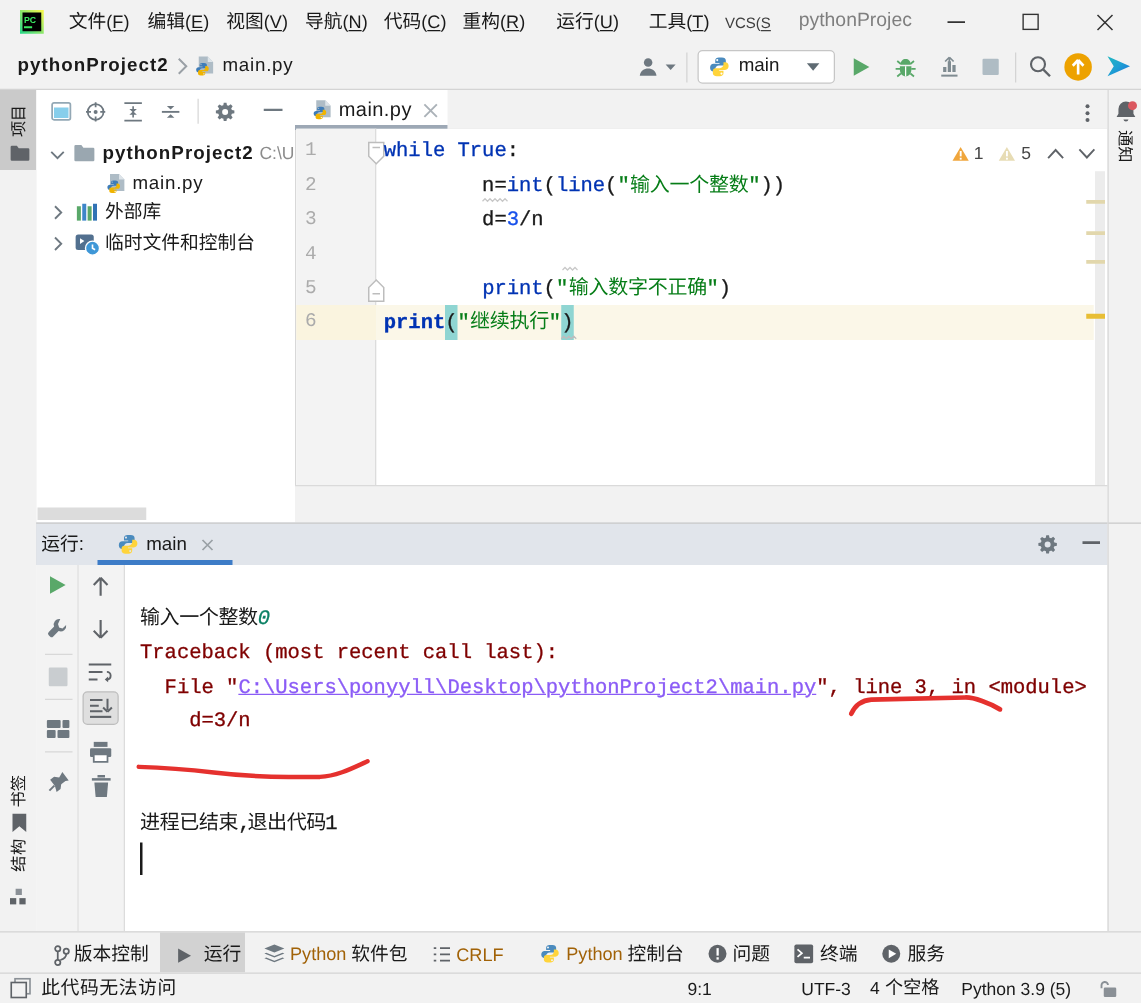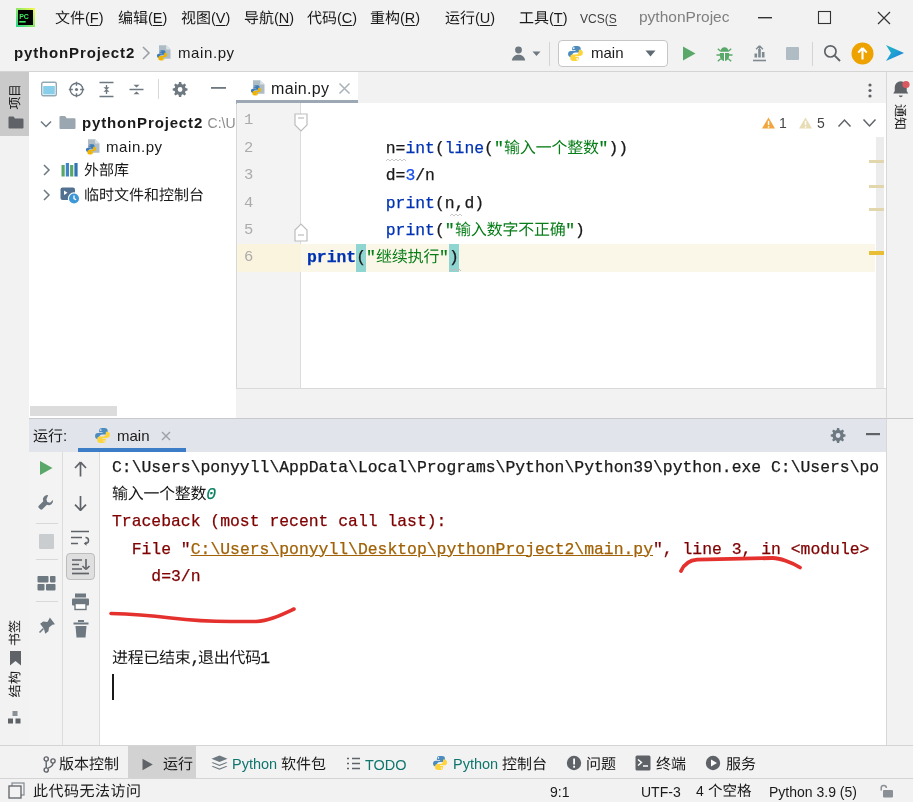--- a/index.html
+++ b/index.html
@@ -1,21 +1,21 @@
 <!DOCTYPE html>
 <html><head><meta charset="utf-8"><style>
 *{margin:0;padding:0}
 body{width:913px;height:802px;position:relative;overflow:hidden;background:#F2F2F2;
 font-family:"Liberation Sans",sans-serif;-webkit-font-smoothing:antialiased}
 #w{position:absolute;left:0;top:0;width:913px;height:802px}
 #w>div{position:absolute;white-space:nowrap}
 .ck{display:inline-block}
 .m{font-family:"Liberation Mono",monospace;font-size:16.4px;line-height:27.4px;white-space:pre;color:#1a1a1a;-webkit-text-stroke:0.25px currentColor}
 .g{font-family:"Liberation Mono",monospace;font-size:15.5px;line-height:27.4px;color:#ABABAB}
-.bt{font-size:14.5px;color:#0f766e}
+.bt{font-size:14.5px;color:#a16207}
 .sb{font-size:14px;color:#1a1a1a}
 svg{overflow:visible}
 </style></head><body>
 <svg width="0" height="0" style="position:absolute">
     <defs>
       <path id="u4e00" d="M11 108H240V87H11Z"></path>
       <path id="u4e0d" d="M17 192H233V173H17ZM140 120 154 132Q165 124 177 116Q189 107 201 98Q213 89 223 81Q233 72 240 65L225 51Q218 58 208 67Q198 76 187 85Q175 94 163 103Q151 112 140 120ZM135 186 156 178Q141 153 121 128Q102 104 77 83Q52 62 24 47Q22 50 20 53Q18 56 15 59Q13 62 11 64Q31 74 50 88Q69 101 85 117Q101 133 114 151Q126 168 135 186ZM115 136 135 156V156V-20H115Z"></path>
       <path id="u4e2a" d="M127 210 143 202Q130 180 111 159Q92 139 69 122Q47 106 23 94Q20 99 17 103Q13 108 9 112Q32 122 55 137Q77 152 95 171Q114 189 127 210ZM132 196Q149 176 166 160Q184 145 203 133Q222 121 242 111Q238 108 235 103Q231 98 229 94Q208 105 189 118Q170 131 152 148Q134 165 116 188ZM115 136H135V-20H115Z"></path>
       <path id="u4e34" d="M21 180H39V13H21ZM63 207H81V-18H63ZM131 211 150 208Q143 179 130 155Q118 130 103 113Q102 114 99 116Q96 118 93 120Q89 122 87 123Q102 139 114 162Q125 186 131 211ZM130 181H238V163H125ZM146 142 158 154Q166 148 174 141Q182 135 189 128Q196 122 201 117L188 104Q184 109 176 116Q169 122 161 129Q153 137 146 142ZM117 11H221V-7H117ZM160 84H177V4H160ZM107 95H231V-19H212V77H125V-20H107Z"></path>
       <path id="u4e66" d="M217 99H236Q236 99 236 97Q236 96 236 94Q236 92 236 90Q234 65 232 49Q230 34 227 25Q224 16 221 12Q217 8 212 7Q208 5 201 5Q195 4 185 5Q174 5 163 5Q163 9 161 15Q159 20 156 23Q168 22 179 22Q190 22 194 22Q198 22 200 22Q203 23 205 24Q208 27 210 35Q212 43 214 58Q216 72 217 96ZM105 209H124V-20H105ZM179 190 190 202Q198 198 207 191Q216 185 225 179Q233 173 238 169L226 154Q221 159 213 166Q205 172 196 178Q187 185 179 190ZM15 99H225V81H15ZM31 166H200V87H181V148H31Z"></path>
@@ -392,32 +392,32 @@
     <div style="left:244px;top:216.89999999999998px;"><span class="g">5</span></div>
     <div style="left:244px;top:244.3px;"><span class="g">6</span></div>
     <svg style="position:absolute;left:294px;top:113px;" width="14" height="20" viewBox="0 0 14 20">
       <path d="M1 1h12v11l-6 6-6-6z" fill="#fff" stroke="#BDBDBD" stroke-width="1.2"></path>
       <path d="M4 5h6" stroke="#BDBDBD" stroke-width="1.2"></path>
     </svg>
     <svg style="position:absolute;left:294px;top:222px;" width="14" height="20" viewBox="0 0 14 20">
       <path d="M1 19h12V8l-6-6-6 6z" fill="#fff" stroke="#BDBDBD" stroke-width="1.2"></path>
       <path d="M4 13h6" stroke="#BDBDBD" stroke-width="1.2"></path>
     </svg>
+    <div style="left:307px;top:107.3px;"><span class="m"><span style="color:#0033B3">while True</span>:</span></div>
     <div style="left:307px;top:134.7px;"><span class="m">        n=<span style="color:#0033B3">int</span>(<span style="color:#0033B3">line</span>(<span style="color:#067D17">"</span><svg class="ck " style="vertical-align:-4.5px" width="94.8" height="18.6" viewBox="0 0 94.8 18.6">
           <g fill="#067D17" transform="translate(0,14.1) scale(0.06400,-0.06400)">
             <use href="#u8f93" x="0"></use>
             <use href="#u5165" x="247"></use>
             <use href="#u4e00" x="494"></use>
             <use href="#u4e2a" x="741"></use>
             <use href="#u6574" x="988"></use>
             <use href="#u6570" x="1234"></use>
           </g>
         </svg><span style="color:#067D17">"</span>))</span></div>
     <div style="left:307px;top:162.1px;"><span class="m">        d=<span style="color:#1750EB">3</span>/n</span></div>
-    <div style="left:307px;top:189.5px;"><span class="m">        <span style="color:#0033B3">print</span>(n,d)</span></div>
     <div style="left:307px;top:216.89999999999998px;"><span class="m">        <span style="color:#0033B3">print</span>(<span style="color:#067D17">"</span><svg class="ck " style="vertical-align:-4.5px" width="110.6" height="18.6" viewBox="0 0 110.6 18.6">
           <g fill="#067D17" transform="translate(0,14.1) scale(0.06400,-0.06400)">
             <use href="#u8f93" x="0"></use>
             <use href="#u5165" x="247"></use>
             <use href="#u6570" x="494"></use>
             <use href="#u5b57" x="741"></use>
             <use href="#u4e0d" x="988"></use>
             <use href="#u6b63" x="1234"></use>
             <use href="#u786e" x="1481"></use>
           </g>
@@ -552,33 +552,32 @@
     <svg style="position:absolute;left:71px;top:593px;" width="19" height="17" viewBox="0 0 19 17">
       <rect x="4" y="0.5" width="11" height="4" fill="#6E7880"></rect>
       <rect x="1" y="5.5" width="17" height="7" rx="1" fill="#6E7880"></rect>
 <rect x="4" y="10.5" width="11" height="6" fill="#fff" stroke="#6E7880" stroke-width="1.4"></rect>
     </svg>
     <svg style="position:absolute;left:73px;top:620px;" width="16" height="18" viewBox="0 0 16 18">
       <rect x="0.5" y="2.5" width="15" height="2" fill="#6E7880"></rect>
       <rect x="5" y="0" width="6" height="2" fill="#6E7880"></rect>
 <path d="M2.5 6h11l-1 11.5h-9z" fill="#6E7880"></path>
     </svg>
-    <div style="left:112px;top:453.6px;"><span class="m">C:\Users\ponyyll\AppData\Local\Programs\Python\Python39\python.exe C:\Users\po</span></div>
     <div style="left:112px;top:481.0px;"><span class="m"><svg class="ck " style="vertical-align:-4.5px" width="94.2" height="18.6" viewBox="0 0 94.2 18.6">
           <g fill="#1a1a1a" transform="translate(0,14.1) scale(0.06400,-0.06400)">
             <use href="#u8f93" x="0"></use>
             <use href="#u5165" x="245"></use>
             <use href="#u4e00" x="491"></use>
             <use href="#u4e2a" x="736"></use>
             <use href="#u6574" x="981"></use>
             <use href="#u6570" x="1227"></use>
           </g>
         </svg><span style="color:#0A8064;font-style:italic">0</span></span></div>
     <div style="left:112px;top:508.40000000000003px;text-align:right;"><span class="m"><span style="color:#7F0000">Traceback (most recent call last):</span></span></div>
-    <div style="left:112px;top:535.8px;"><span class="m"><span style="color:#7F0000">  File "</span><span style="color:#a16207;text-decoration:underline">C:\Users\ponyyll\Desktop\pythonProject2\main.py</span><span style="color:#7F0000">", line 3, in &lt;module&gt;</span></span></div>
+    <div style="left:112px;top:535.8px;"><span class="m"><span style="color:#7F0000">  File "</span><span style="color:#8b5cf6;text-decoration:underline">C:\Users\ponyyll\Desktop\pythonProject2\main.py</span><span style="color:#7F0000">", line 3, in &lt;module&gt;</span></span></div>
     <div style="left:112px;top:563.2px;"><span class="m"><span style="color:#7F0000">    d=3/n</span></span></div>
     <div style="left:112px;top:645.4px;"><span class="m"><svg class="ck " style="vertical-align:-4.5px" width="78.5" height="18.6" viewBox="0 0 78.5 18.6">
           <g fill="#1a1a1a" transform="translate(0,14.1) scale(0.06400,-0.06400)">
             <use href="#u8fdb" x="0"></use>
             <use href="#u7a0b" x="245"></use>
             <use href="#u5df2" x="491"></use>
             <use href="#u7ed3" x="736"></use>
             <use href="#u675f" x="981"></use>
           </g>
         </svg><span style="color:#1a1a1a;display:inline-block;width:7px">,</span><svg class="ck " style="vertical-align:-4.5px" width="62.8" height="18.6" viewBox="0 0 62.8 18.6">
@@ -633,21 +632,21 @@
           <use href="#u8f6f" x="0"></use>
           <use href="#u4ef6" x="250"></use>
           <use href="#u5305" x="500"></use>
         </g>
       </svg></div>
     <svg style="position:absolute;left:346px;top:756px;" width="15" height="15" viewBox="0 0 15 15">
       <g stroke="#5f6368" stroke-width="1.5" fill="none">
         <path d="M1 2.5h2M1 7.5h2M1 12.5h2M6 2.5h8M6 7.5h8M6 12.5h8"></path>
       </g>
     </svg>
-    <div style="left:365px;top:756px;"><span class="bt">TODO</span></div>
+    <div style="left:365px;top:756px;"><span class="bt">CRLF</span></div>
     <svg style="position:absolute;left:432px;top:755px;" width="17" height="17" viewBox="0 0 17 17">
       <path d="M7.7 1C5.9 1 4.9 1.9 4.9 3.2V5h3.2v.7H3.7C2 5.7 1 6.9 1 8.6s1 2.9 2.7 2.9h1.2V9.7c0-1.5 1.3-2.7 2.8-2.7h3.2c1.2 0 2-.8 2-2V3.2C12.9 1.9 11.8 1 10 1H7.7zM6.4 2.1a.8.8 0 110 1.6.8.8 0 010-1.6z" fill="#4B8BBE"></path>
 <path d="M8.3 15c1.8 0 2.8-.9 2.8-2.2V11H7.9v-.7h4.4c1.7 0 2.7-1.2 2.7-2.9s-1-2.9-2.7-2.9h-1.2v1.8c0 1.5-1.3 2.7-2.8 2.7H5.1c-1.2 0-2 .8-2 2v1.8C3.1 14.1 4.2 15 6 15h2.3zM9.6 13.9a.8.8 0 110-1.6.8.8 0 010 1.6z" fill="#FFD43B"></path>
     </svg>
     <div style="left:453px;top:755px;"><span class="bt">Python </span><svg class="ck " style="vertical-align:-4.2px" width="45.0" height="17.4" viewBox="0 0 45.0 17.4">
         <g fill="#1a1a1a" transform="translate(0,13.2) scale(0.06000,-0.06000)">
           <use href="#u63a7" x="0"></use>
           <use href="#u5236" x="250"></use>
           <use href="#u53f0" x="500"></use>
         </g>

